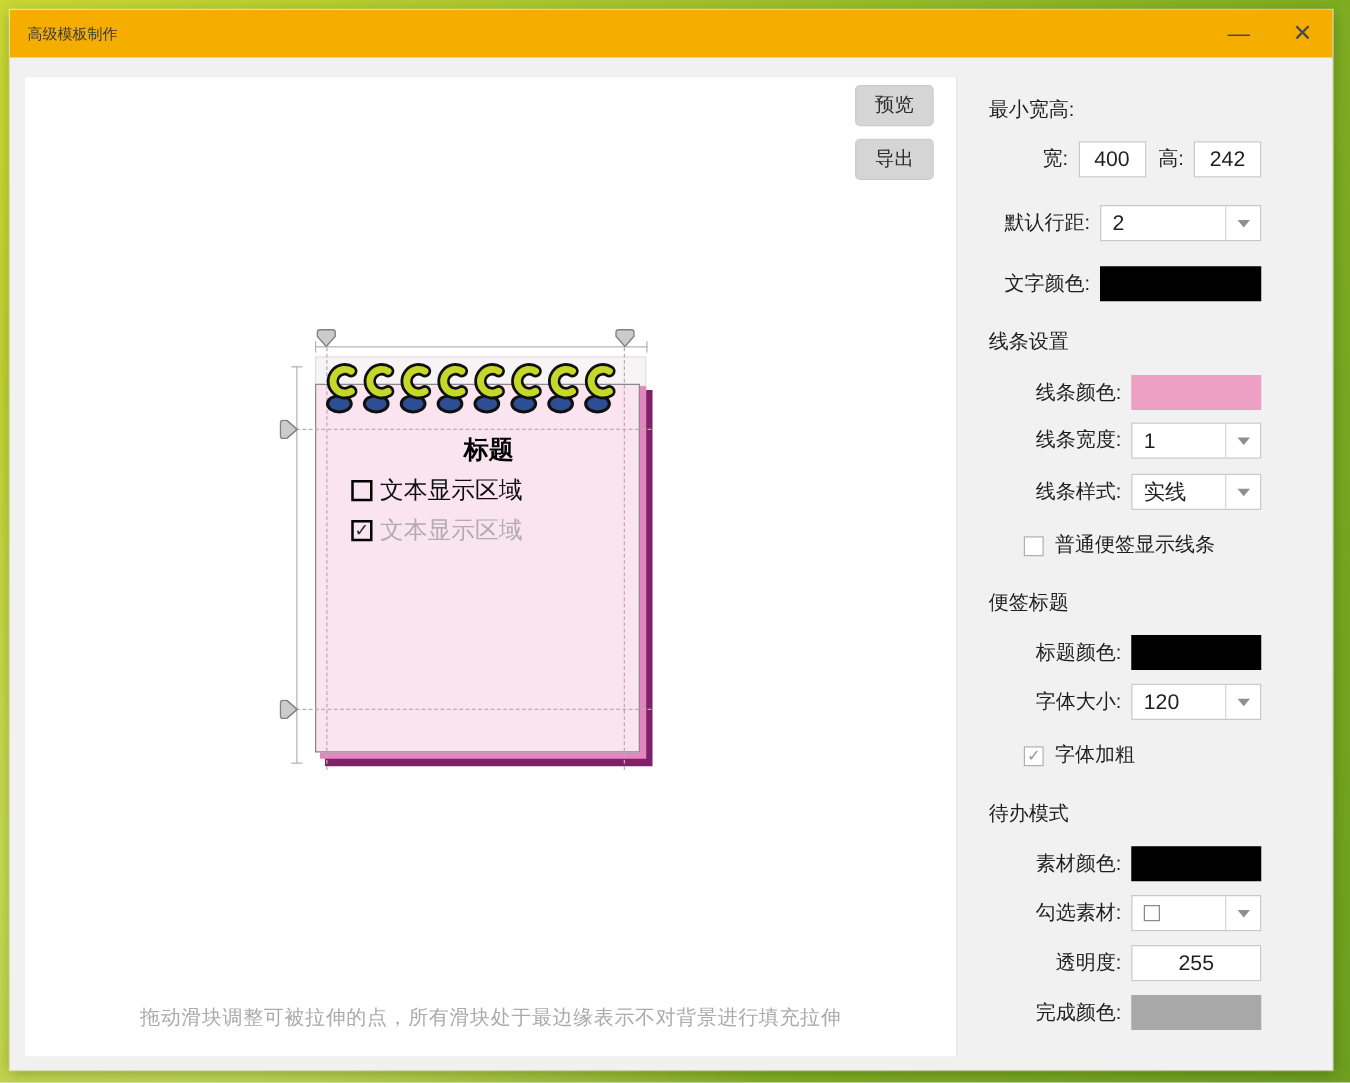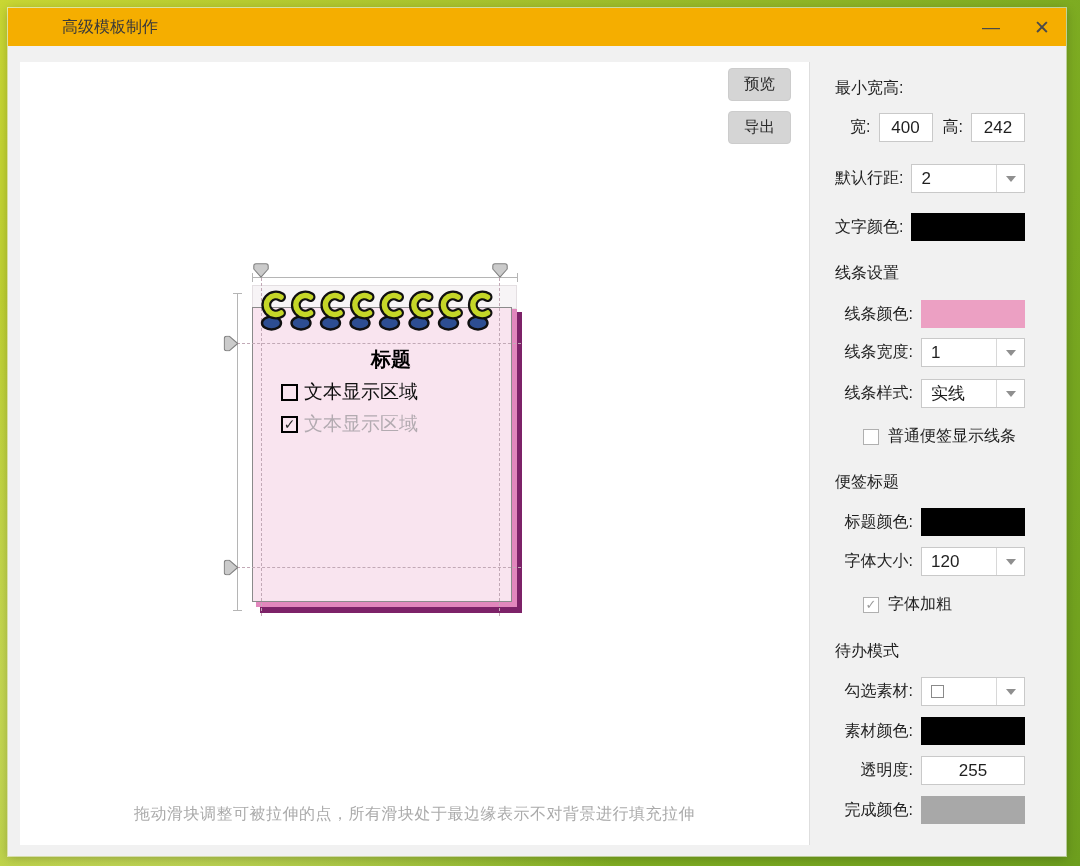--- a/index.html
+++ b/index.html
@@ -12,21 +12,21 @@
   }
   .window {
     position:absolute; left:8px; top:8px; width:1058px; height:848px;
     background:#f1f1f1; box-shadow:0 0 0 1px rgba(255,255,255,.55), 0 2px 10px rgba(0,0,0,.25);
   }
   
   .titlebar {
     height:38px; background:#f5ae00; display:flex; align-items:center;
     padding-left:14px; position:relative;
   }
-  .titlebar .title { font-size:16px; color:#3a3a3a;margin-left:40px; }
+  .titlebar .title { font-size:12px; color:#3a3a3a; }
   .win-controls { position:absolute; right:10px; top:0; height:38px; display:flex; align-items:center; gap:22px; }
   .win-btn { font-size:18px; color:#4a4a4a; cursor:default; line-height:1; padding:2px 6px; }
   .win-btn.close { font-size:19px; }
   
   .content { position:absolute; left:0; top:38px; right:0; bottom:0; display:flex; }
   .canvas {
     position:relative; flex:1; background:#ffffff;
     margin:16px 0 11px 12px; border-right:1px solid #dedede;
   }
   .btn {
@@ -64,21 +64,21 @@
   .spirals { position:absolute; left:240px; top:225px; z-index:7; }
   .note-title { margin-top:38px; text-align:center; font-size:20px; font-weight:bold; color:#000; }
   .todo-row { display:flex; align-items:center; margin:6px 0 0 10px; font-size:19px; color:#101010; }
   .todo-row .box {
     width:17px; height:17px; border:2px solid #000; background:transparent;
     margin-right:6px; display:flex; align-items:center; justify-content:center;
     font-size:14px; font-weight:bold; color:#2b2b2b; line-height:1;
   }
   .todo-row.done { color:#b3abb1; }
   
-  .sidebar { width:256px; padding:32px 41px 0 25px; font-size:16px; color:#1f1f1f; }
+  .sidebar { width:300px; padding:32px 57px 0 25px; font-size:16px; color:#1f1f1f; }
   .sec-label { margin-bottom:14px; }
   .sec-header { }
   .row { display:flex; align-items:center; justify-content:flex-end; }
   .row .lbl { margin-right:8px; white-space:nowrap; }
   .ctrl-w { width:104px; } .ctrl-wide { width:129px; }
   .input {
     height:29px; background:#fff; border:1px solid #c9c9c9; text-align:center;
     font-size:17px; color:#1f1f1f; display:flex; align-items:center; justify-content:center;
   }
   .input.small { width:54px; }
@@ -266,37 +266,37 @@
       </div>
 
       <div class="cb-row mb26">
         <span class="cb">✓</span>
         <span>字体加粗</span>
       </div>
 
       <div class="sec-header mb15">待办模式</div>
 
       <div class="row mb11">
+        <span class="lbl">素材颜色:</span>
+        <div class="swatch ctrl-w" style="background: rgb(0, 0, 0);"></div>
+      </div>
+
+      <div class="row mb11">
         <span class="lbl">勾选素材:</span>
         <div class="dropdown ctrl-w">
           <span class="value">
               <span class="mini-box"></span>
             </span>
           <span class="arrow-box">
               <span class="tri"></span>
             </span>
         </div>
       </div>
 
       <div class="row mb11">
-        <span class="lbl">素材颜色:</span>
-        <div class="swatch ctrl-w" style="background: rgb(0, 0, 0);"></div>
-      </div>
-
-      <div class="row mb11">
         <span class="lbl">透明度:</span>
         <div class="input ctrl-w">255</div>
       </div>
 
       <div class="row mb11">
         <span class="lbl">完成颜色:</span>
         <div class="swatch ctrl-w" style="background: rgb(168, 168, 168);"></div>
       </div>
 
     </div>

